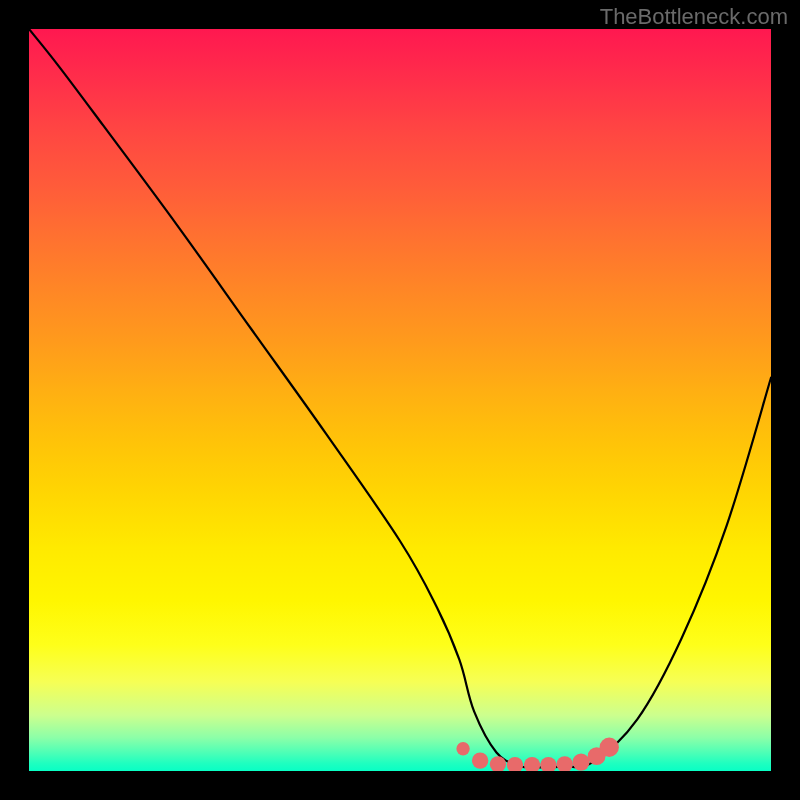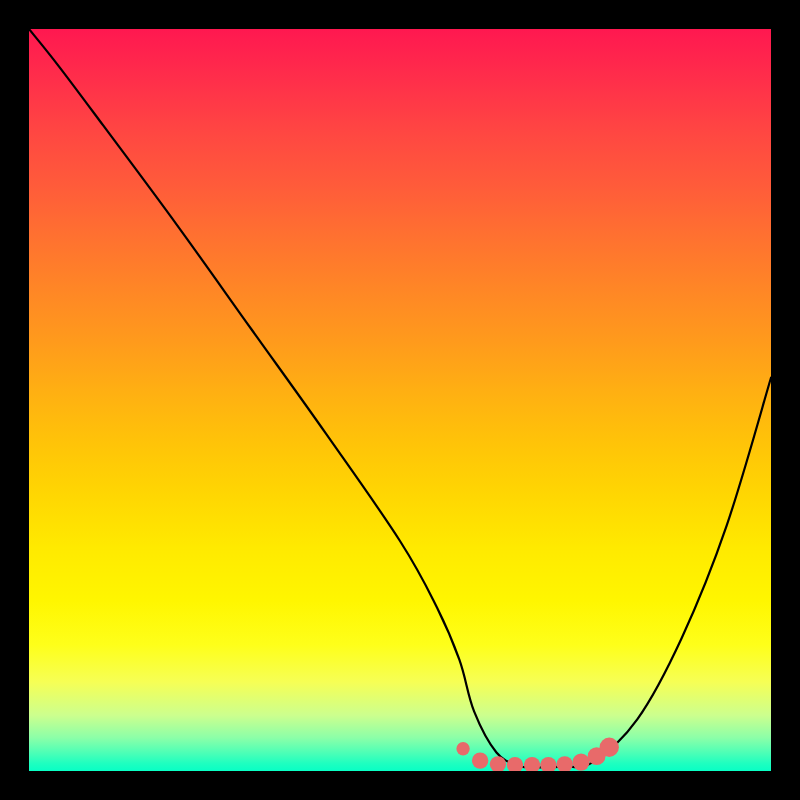--- a/index.html
+++ b/index.html
@@ -79,13 +79,14 @@
           <circle cx="486.01" cy="736.06" r="8.16" fill="#e86a6a" stroke="#e86a6a" stroke-width="0"></circle>
           <circle cx="503.08" cy="736.06" r="8.16" fill="#e86a6a" stroke="#e86a6a" stroke-width="0"></circle>
           <circle cx="519.40" cy="736.06" r="8.16" fill="#e86a6a" stroke="#e86a6a" stroke-width="0"></circle>
           <circle cx="535.72" cy="735.32" r="8.16" fill="#e86a6a" stroke="#e86a6a" stroke-width="0"></circle>
           <circle cx="552.05" cy="733.10" r="8.53" fill="#e86a6a" stroke="#e86a6a" stroke-width="0"></circle>
           <circle cx="567.63" cy="727.16" r="8.90" fill="#e86a6a" stroke="#e86a6a" stroke-width="0"></circle>
           <circle cx="580.24" cy="718.26" r="9.65" fill="#e86a6a" stroke="#e86a6a" stroke-width="0"></circle>
         </g>
     </svg>
   </div>
+  <div class="watermark">TheBottleneck.com</div>
 </div>
 
 </body></html>

